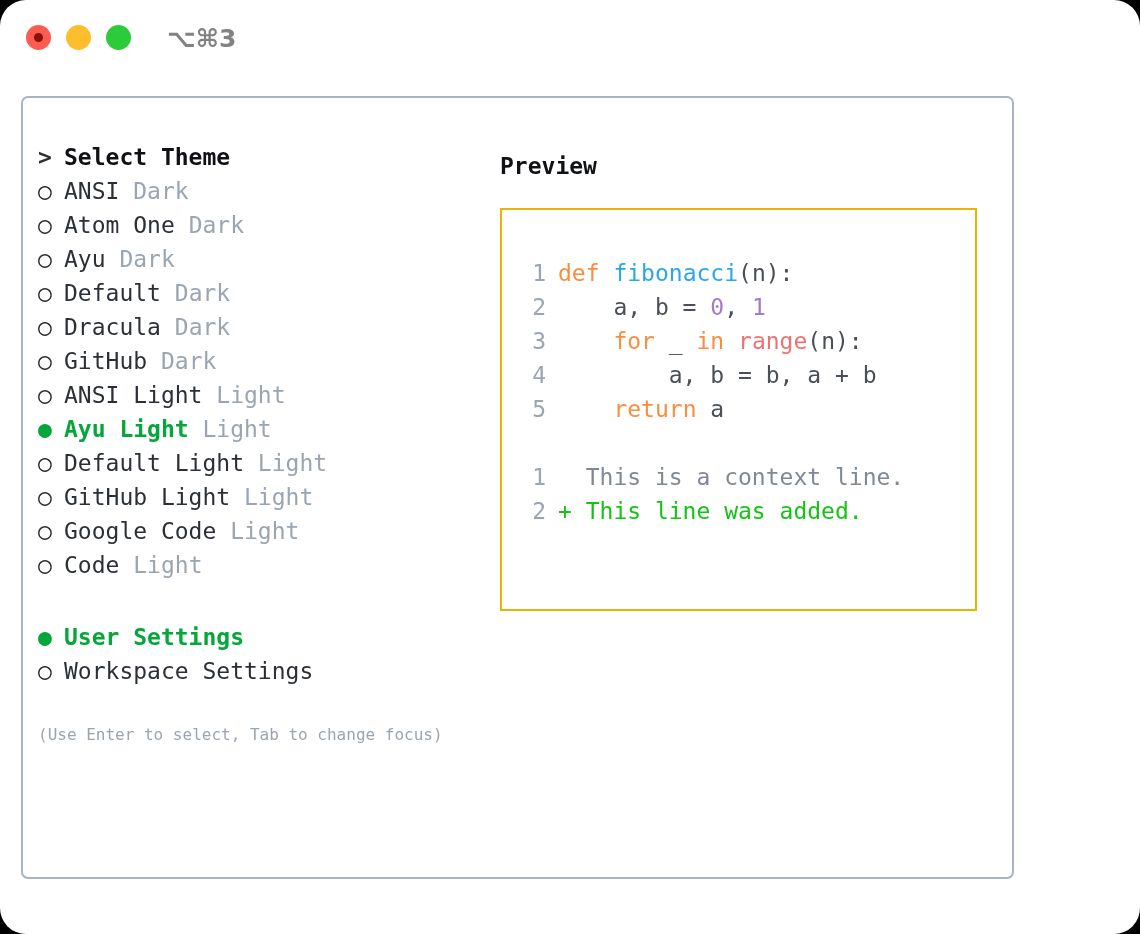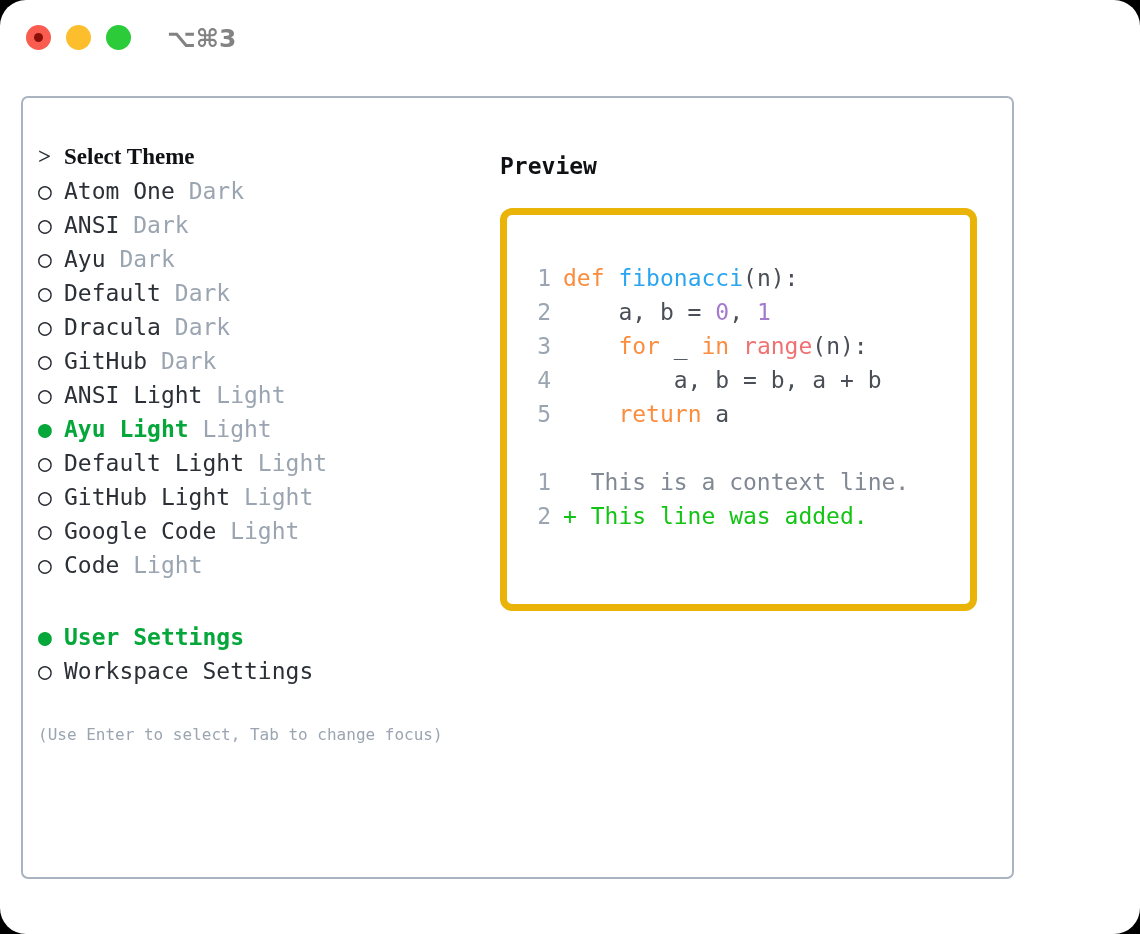--- a/index.html
+++ b/index.html
@@ -82,21 +82,20 @@
   .row {
     height: 34px;
     line-height: 34px;
     font-size: 23px;
     white-space: nowrap;
     color: #2b2f36;
   }
   .header-row {
     font-weight: bold;
     color: #101114;
-    font-family: Liberation Serif, serif;
   }
   .marker {
     display: inline-block;
     width: 26px;
     text-align: left;
     color: #2b2f36;
   }
   .marker-green { color: #06a73a; }
   .sel-name { color: #06a73a; font-weight: bold; }
   .variant { color: #9aa5b1; }
@@ -125,22 +124,22 @@
   .preview-title {
     font-size: 23px;
     font-weight: bold;
     color: #101114;
     line-height: 34px;
   }
   .preview-box {
     margin-top: 25px;
     width: 477px;
     height: 403px;
-    border: 7px solid #eab308;
-    border-radius: 12px;
+    border: 2px solid #eab308;
+    border-radius: 0;
     background: #ffffff;
     padding: 46px 0 0 16px;
   }
   .code-line {
     font-size: 23px;
     line-height: 34px;
     white-space: pre;
     color: #4a4f57;
   }
   .gutter {
@@ -176,22 +175,22 @@
 
   <div class="card">
 
     <div class="left-col">
 
       <div class="row header-row">
         <span class="marker">&gt;</span><span>Select Theme</span>
       </div>
 
       <div id="theme-list">
+          <div class="row"><span class="marker">○</span><span>ANSI</span><span class="variant"> Dark</span></div>
           <div class="row"><span class="marker">○</span><span>Atom One</span><span class="variant"> Dark</span></div>
-          <div class="row"><span class="marker">○</span><span>ANSI</span><span class="variant"> Dark</span></div>
           <div class="row"><span class="marker">○</span><span>Ayu</span><span class="variant"> Dark</span></div>
           <div class="row"><span class="marker">○</span><span>Default</span><span class="variant"> Dark</span></div>
           <div class="row"><span class="marker">○</span><span>Dracula</span><span class="variant"> Dark</span></div>
           <div class="row"><span class="marker">○</span><span>GitHub</span><span class="variant"> Dark</span></div>
           <div class="row"><span class="marker">○</span><span>ANSI Light</span><span class="variant"> Light</span></div>
           <div class="row"><span class="marker marker-green">●</span><span class="sel-name">Ayu Light</span><span class="variant"> Light</span></div>
           <div class="row"><span class="marker">○</span><span>Default Light</span><span class="variant"> Light</span></div>
           <div class="row"><span class="marker">○</span><span>GitHub Light</span><span class="variant"> Light</span></div>
           <div class="row"><span class="marker">○</span><span>Google Code</span><span class="variant"> Light</span></div>
           <div class="row"><span class="marker">○</span><span>Code</span><span class="variant"> Light</span></div>

